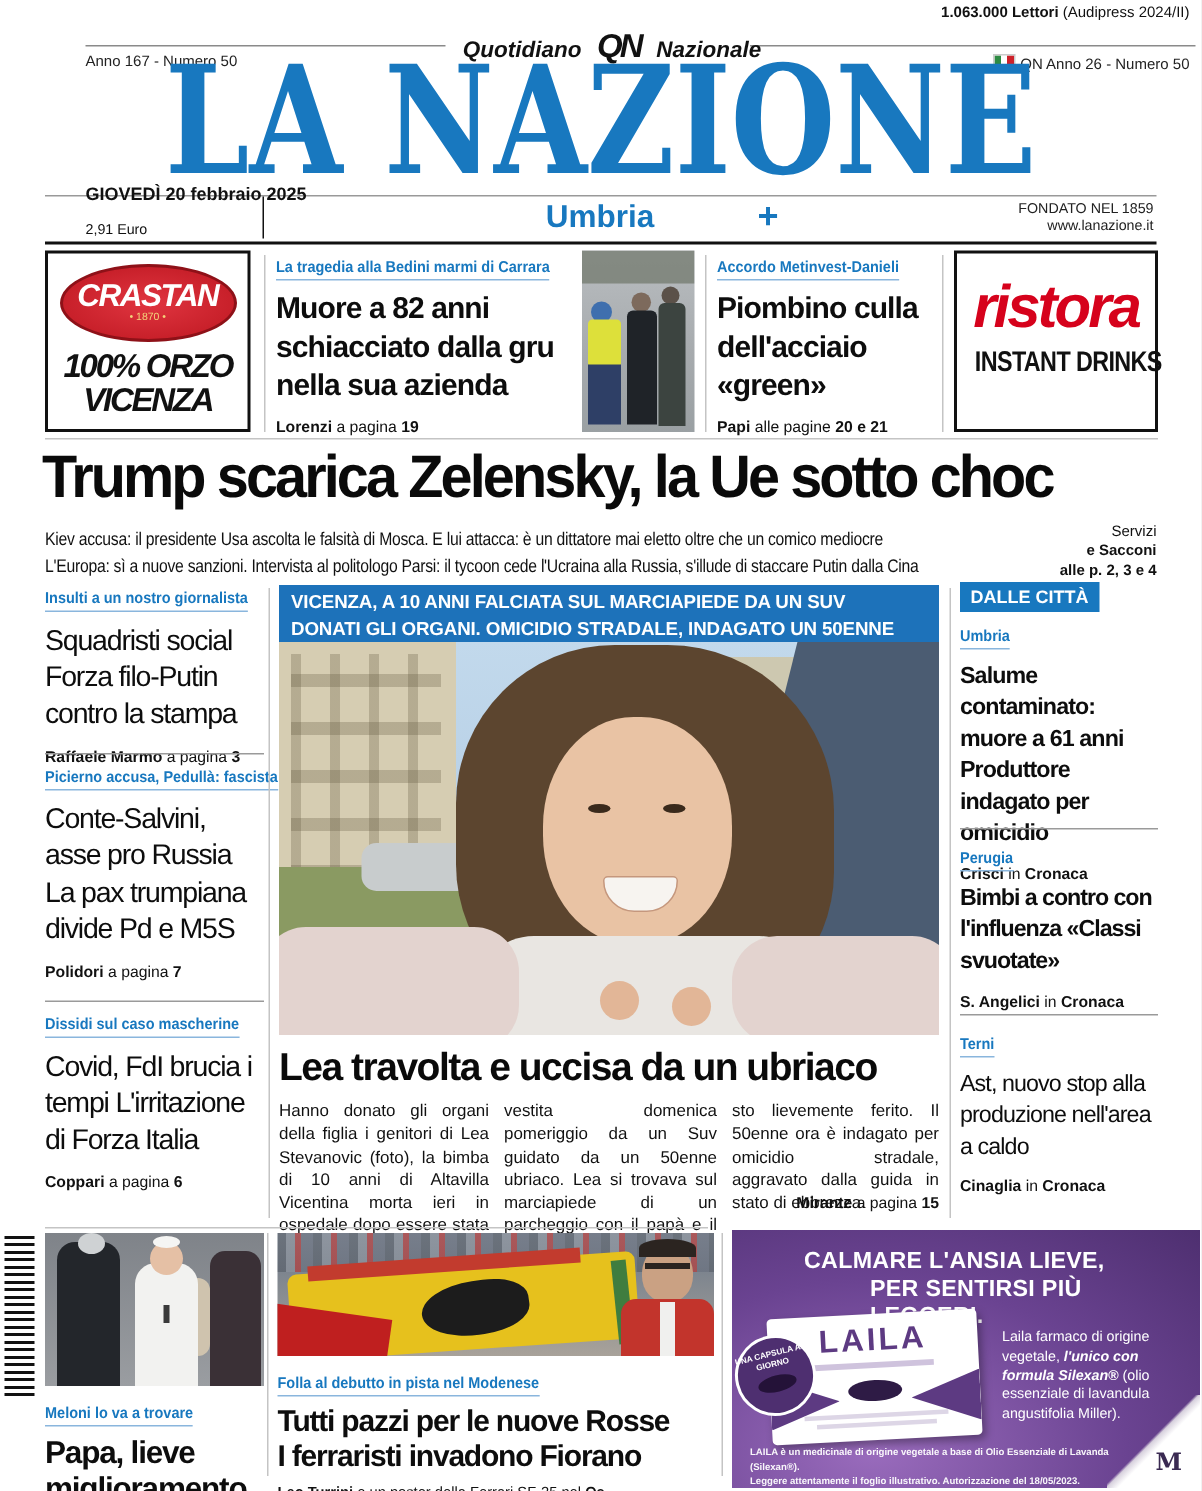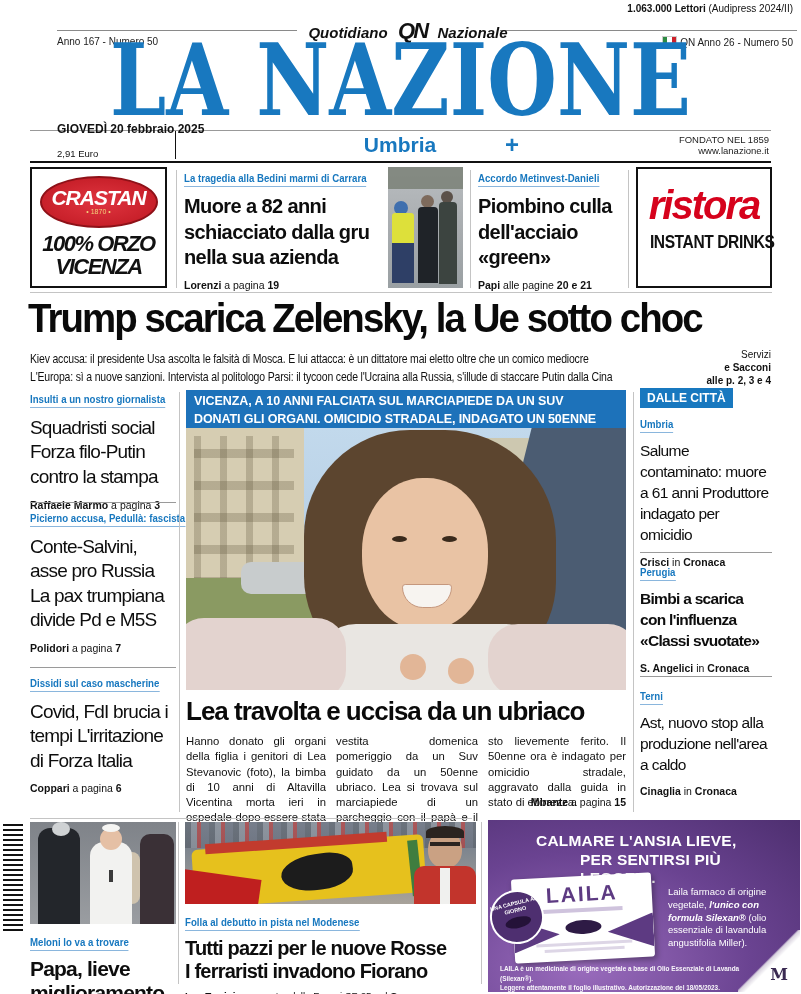--- a/index.html
+++ b/index.html
@@ -179,30 +179,30 @@
   <div class="byline abs" style="left:489px;top:796px;width:137px;text-align:right;">
     <span class="b">Mirante</span><span> a pagina </span><span class="b">15</span>
   </div>
 
   <div class="vr" style="left:633px;top:392px;height:420px;"></div>
 
   <div class="abs" style="left:640px;top:388px;background:#1878bf;color:#fff;font-weight:bold;font-size:12px;padding:3px 7px;display:inline-block;">DALLE CITTÀ</div>
 
   <div class="abs" style="left:640px;top:414px;width:132px;">
     <span class="kicker">Umbria</span>
-    <div class="hl light" style="font-size:15.5px;margin-top:8px;letter-spacing:-.6px;line-height:1.35;">Salume contaminato: muore a 61 anni Produttore indagato per omicidio</div>
+    <div class="hl light" style="font-size:15.5px;margin-top:8px;letter-spacing:-.6px;line-height:1.35;font-weight:bold;">Salume contaminato: muore a 61 anni Produttore indagato per omicidio</div>
     <div class="byline" style="margin-top:10px;">
       <span class="b">Crisci</span><span> in </span><span class="b">Cronaca</span>
     </div>
   </div>
   <div class="hr" style="left:640px;top:552px;width:132px;background:#9a9a9a;"></div>
 
   <div class="abs" style="left:640px;top:562px;width:132px;">
     <span class="kicker">Perugia</span>
-    <div class="hl" style="font-size:15.5px;margin-top:8px;letter-spacing:-.7px;line-height:1.35;">Bimbi a scarica con l'influenza «Classi svuotate»</div>
+    <div class="hl" style="font-size:15.5px;margin-top:8px;letter-spacing:-.7px;line-height:1.35;">Bimbi a contro con l'influenza «Classi svuotate»</div>
     <div class="byline" style="margin-top:10px;">
       <span class="b">S. Angelici</span><span> in </span><span class="b">Cronaca</span>
     </div>
   </div>
   <div class="hr" style="left:640px;top:676px;width:132px;background:#9a9a9a;"></div>
 
   <div class="abs" style="left:640px;top:686px;width:132px;">
     <span class="kicker">Terni</span>
     <div class="hl light" style="font-size:15.5px;margin-top:8px;letter-spacing:-.6px;line-height:1.35;">Ast, nuovo stop alla produzione nell'area a caldo</div>
     <div class="byline" style="margin-top:9px;">

